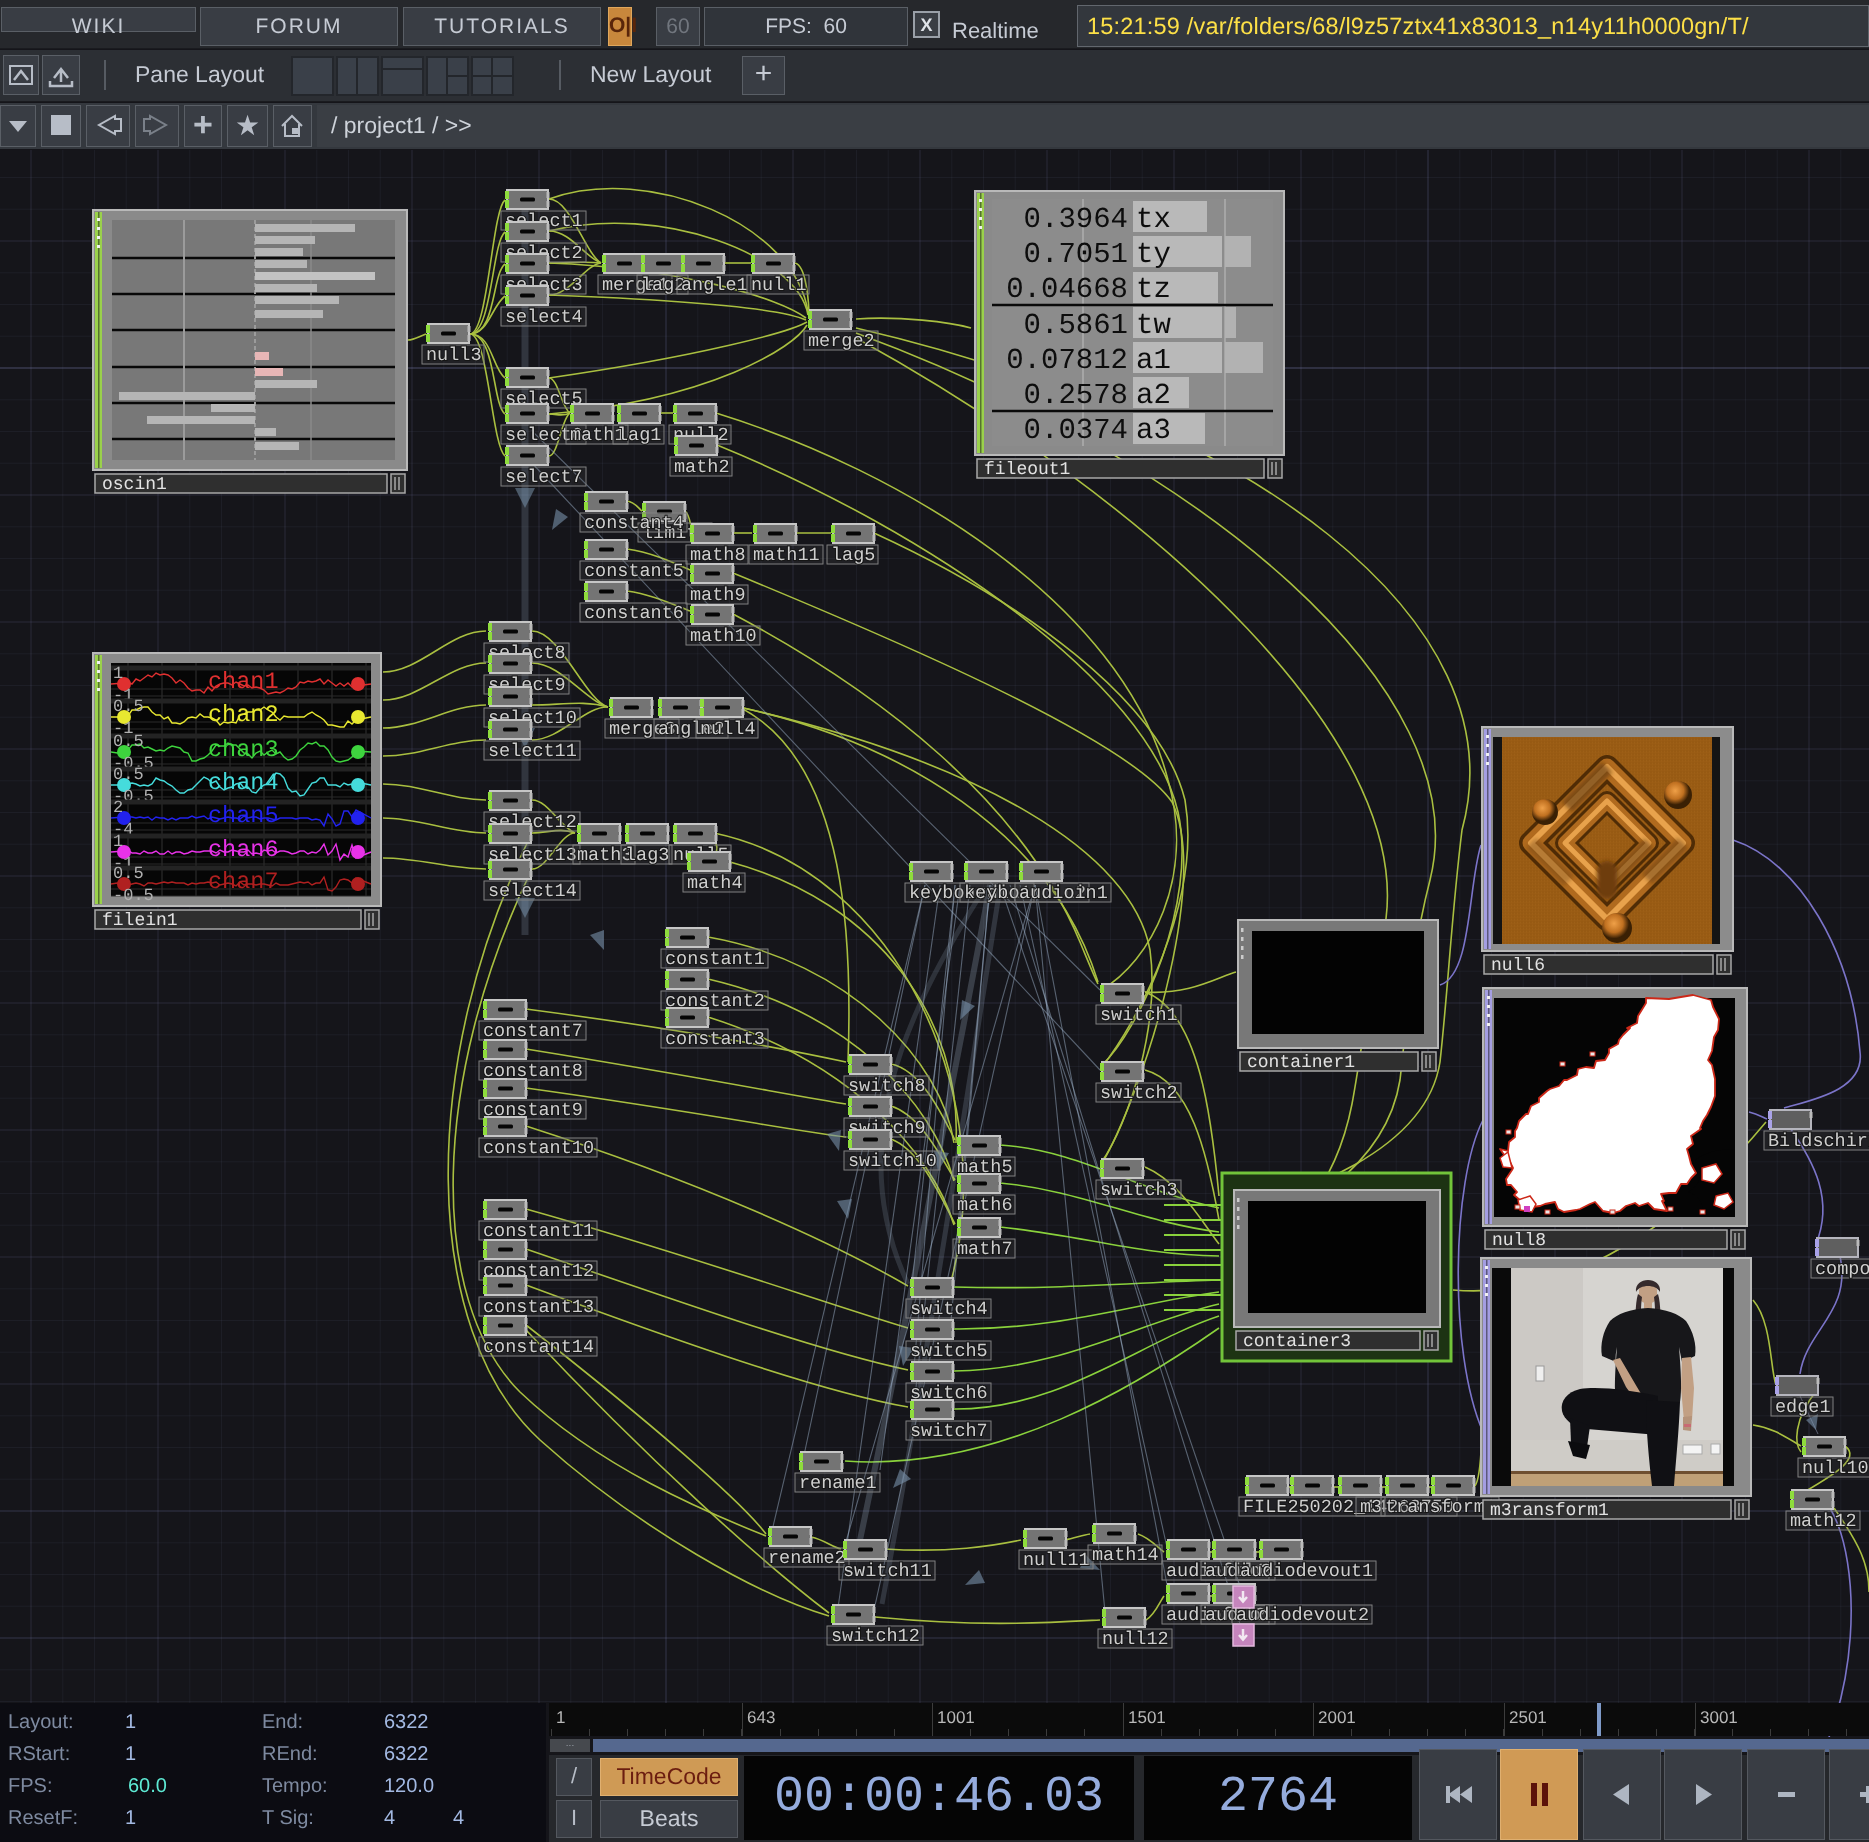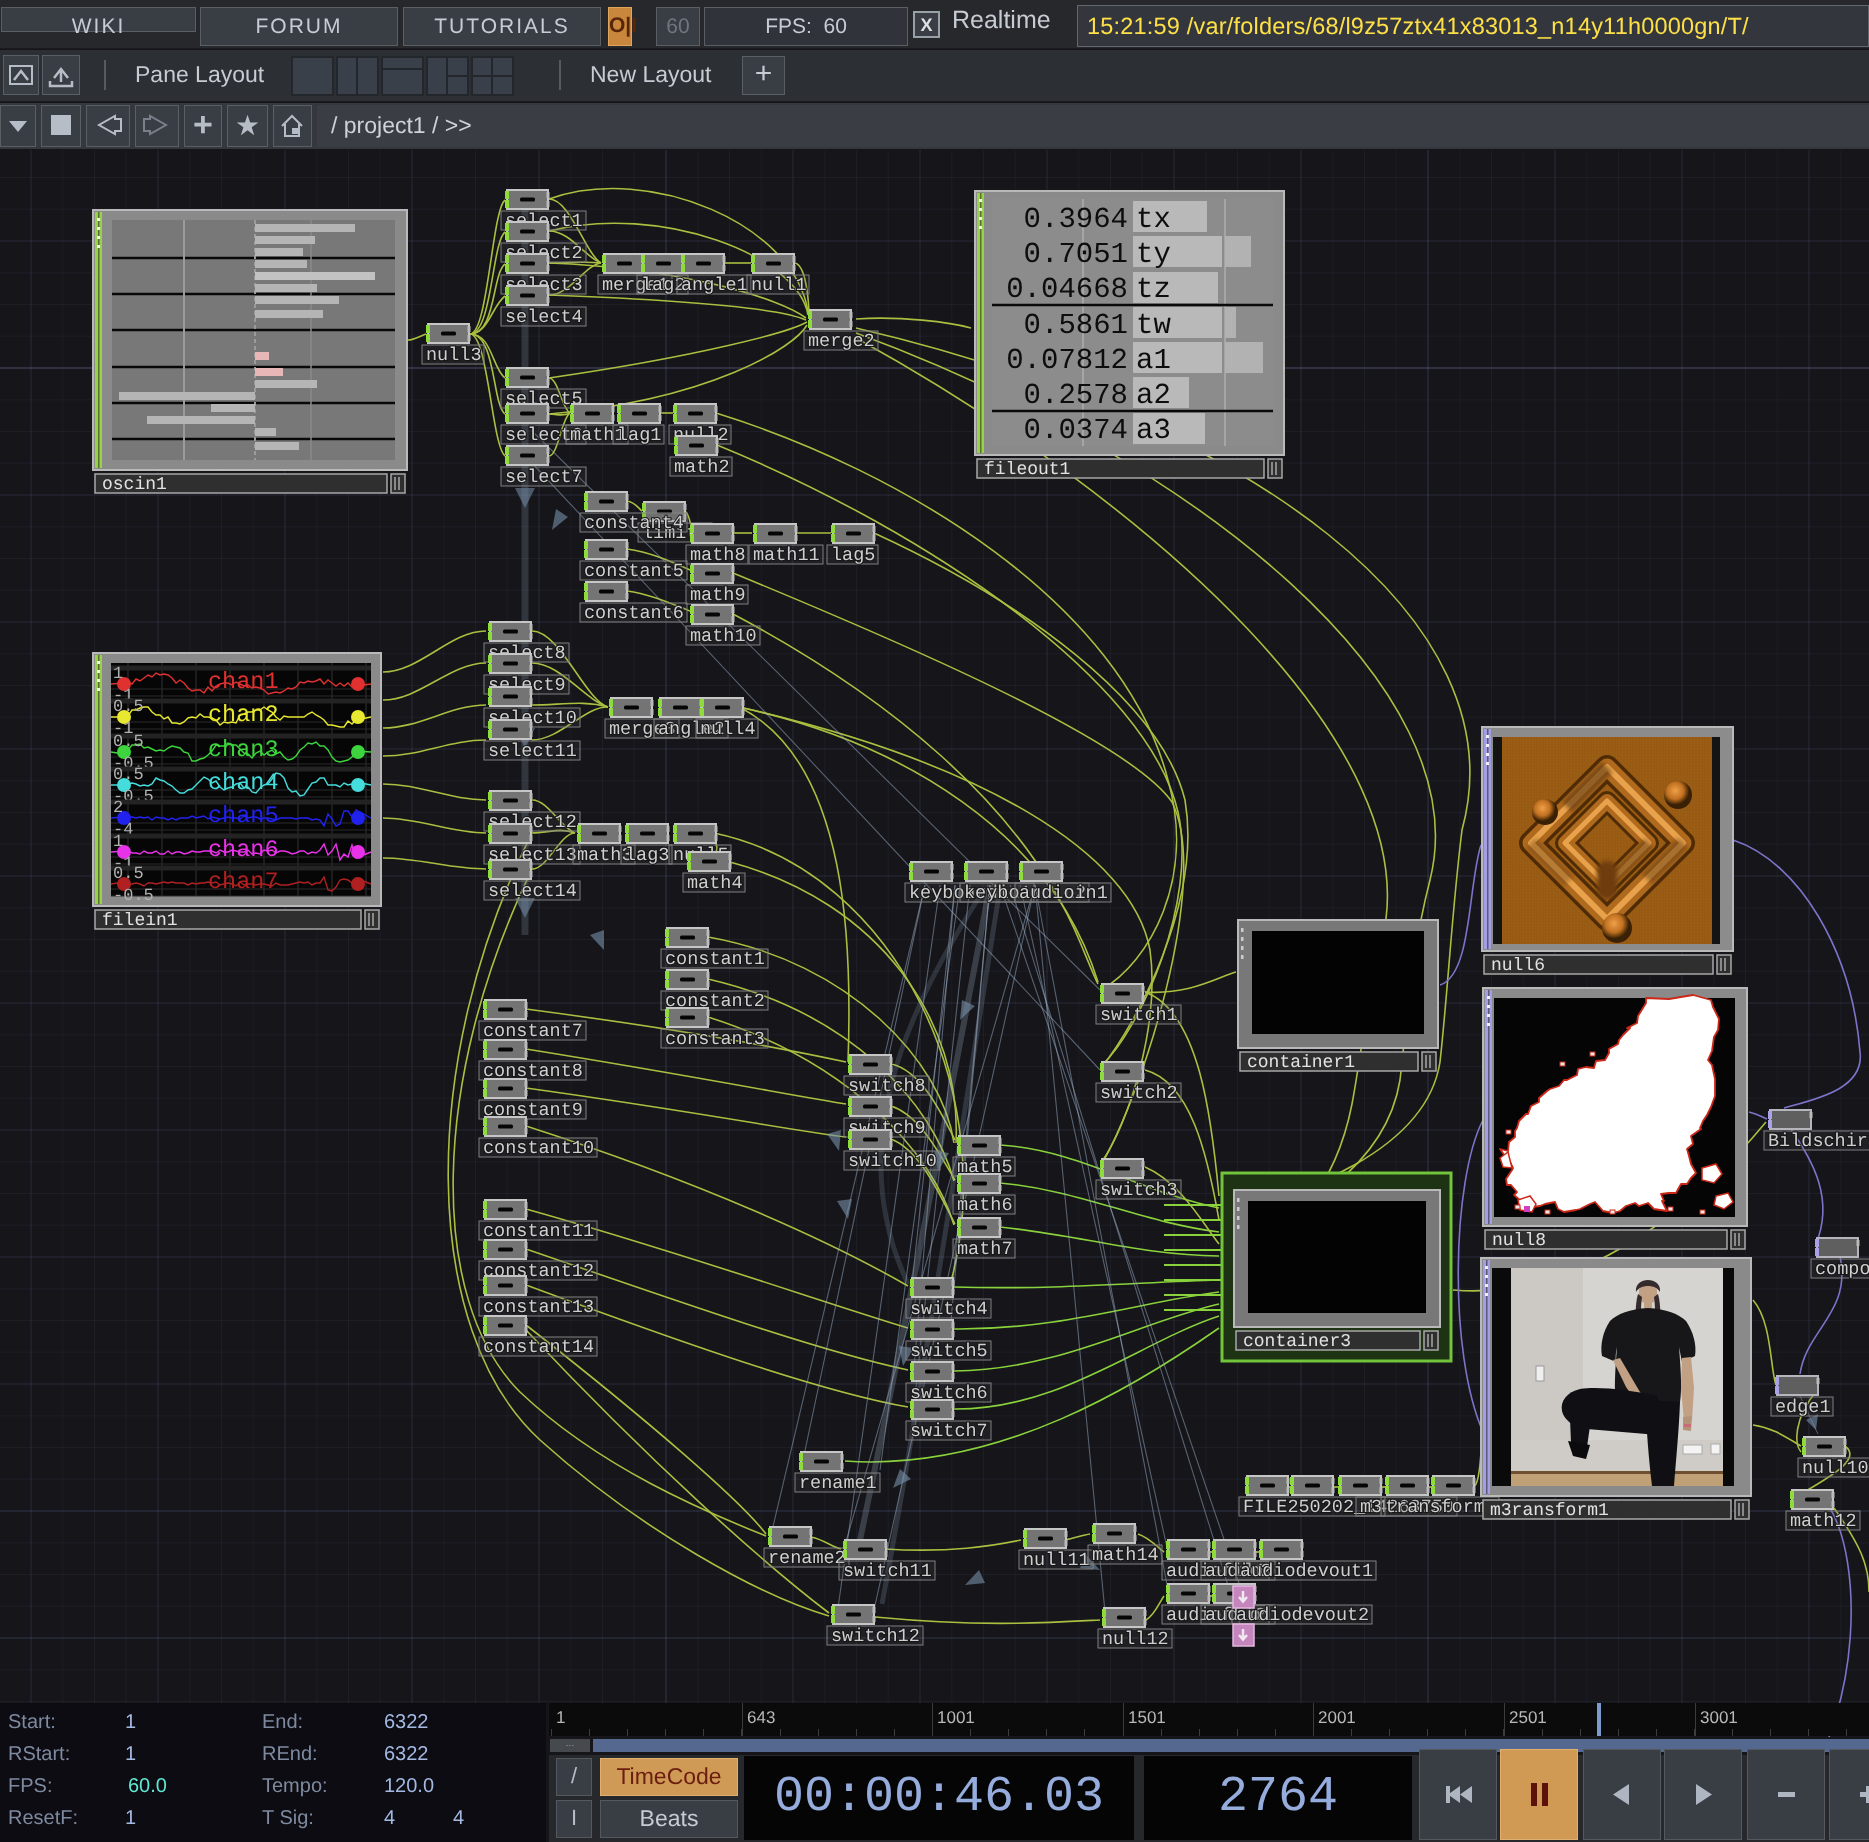--- a/index.html
+++ b/index.html
@@ -1473,21 +1473,21 @@
     </g>
   </svg>
 <div id="bar1" class="bar">
 <div class="btn t18" style="left:1px;top:7px;width:195px;height:25px;letter-spacing:2px">WIKI</div>
 <div class="btn t18" style="left:200px;top:7px;width:198px;height:39px;letter-spacing:2px">FORUM</div>
 <div class="btn t18" style="left:403px;top:7px;width:198px;height:39px;letter-spacing:2px">TUTORIALS</div>
 <div class="btn" style="left:608px;top:7px;width:24px;height:39px;background:#c8873c;border-color:#e0a75c;color:#59250a;font-size:21px;line-height:36px;font-weight:bold">O|I</div>
 <div class="btn t18" style="left:656px;top:7px;width:44px;height:39px;color:#71767e">60</div>
 <div class="btn t18" style="left:704px;top:7px;width:204px;height:39px;background:#30343a">FPS:&nbsp; 60</div>
 <div style="position:absolute;left:913px;top:11px;width:27px;height:27px;background:#3a3e44;border:2px solid #9aa0a8;color:#dfe3e8;font-size:18px;font-weight:bold;text-align:center;line-height:24px">X</div>
-<div style="position:absolute;left:952px;top:6px;color:#c6cbd4;font-size:25px">Realtime</div>
+<div style="position:absolute;left:952px;top:18px;color:#c6cbd4;font-size:22px">Realtime</div>
 <div style="position:absolute;left:1077px;top:5px;width:792px;height:42px;background:#33373d;border:1px solid #62676e;color:#fde047;font-size:23.5px;line-height:40px;padding-left:9px;letter-spacing:0.2px;white-space:nowrap;overflow:hidden">15:21:59 /var/folders/68/l9z57ztx41x83013_n14y11h0000gn/T/</div>
 </div>
 <div id="bar2" class="bar">
 <div class="btn" style="left:3px;top:5px;width:36px;height:40px"><svg width="34" height="38">
         <rect x="6" y="10" width="22" height="18" fill="none" stroke="#b7bdc7" stroke-width="2"></rect>
         <path d="M10,24 L17,15 L24,24" fill="none" stroke="#b7bdc7" stroke-width="2.5"></path>
       </svg></div>
 <div class="btn" style="left:42px;top:5px;width:38px;height:40px"><svg width="36" height="38">
         <path d="M11,22 L18,13 L25,22 M18,14 L18,26" fill="none" stroke="#b7bdc7" stroke-width="2.5"></path>
         <path d="M7,25 L7,30 L29,30 L29,25" fill="none" stroke="#b7bdc7" stroke-width="2.5"></path>
@@ -1530,21 +1530,21 @@
       </svg></div>
 <div class="btn" style="left:184px;top:2px;width:38px;height:42px;font-size:34px;line-height:38px;color:#b7bdc7;font-weight:bold">+</div>
 <div class="btn" style="left:227px;top:2px;width:41px;height:42px;font-size:28px;line-height:40px;color:#b7bdc7">★</div>
 <div class="btn" style="left:273px;top:2px;width:39px;height:42px"><svg width="37" height="40">
         <path d="M8,20 L18,10 L28,20 M11,18 L11,30 L25,30 L25,18" fill="none" stroke="#b7bdc7" stroke-width="2"></path>
         <rect x="18" y="22" width="6" height="6" fill="#b7bdc7"></rect>
       </svg></div>
 <div style="position:absolute;left:317px;top:2px;width:1552px;height:42px;background:#3a3e44;color:#ced3da;font-size:23px;line-height:40px;padding-left:14px">/ project1 / &gt;&gt;</div>
 </div>
 <div id="botleft">
-    <div style="position:absolute;left:8px;top:8px">Start:</div>
+    <div style="position:absolute;left:8px;top:8px">Layout:</div>
     <div style="position:absolute;left:125px;top:8px;color:#a3b9e2">1</div>
     <div style="position:absolute;left:262px;top:8px">End:</div>
     <div style="position:absolute;left:384px;top:8px;color:#a3b9e2">6322</div>
     <div style="position:absolute;left:8px;top:40px">RStart:</div>
     <div style="position:absolute;left:125px;top:40px;color:#a3b9e2">1</div>
     <div style="position:absolute;left:262px;top:40px">REnd:</div>
     <div style="position:absolute;left:384px;top:40px;color:#a3b9e2">6322</div>
     <div style="position:absolute;left:8px;top:72px">FPS:</div>
     <div style="position:absolute;left:128px;top:72px;color:#5eead4">60.0</div>
     <div style="position:absolute;left:262px;top:72px">Tempo:</div>

